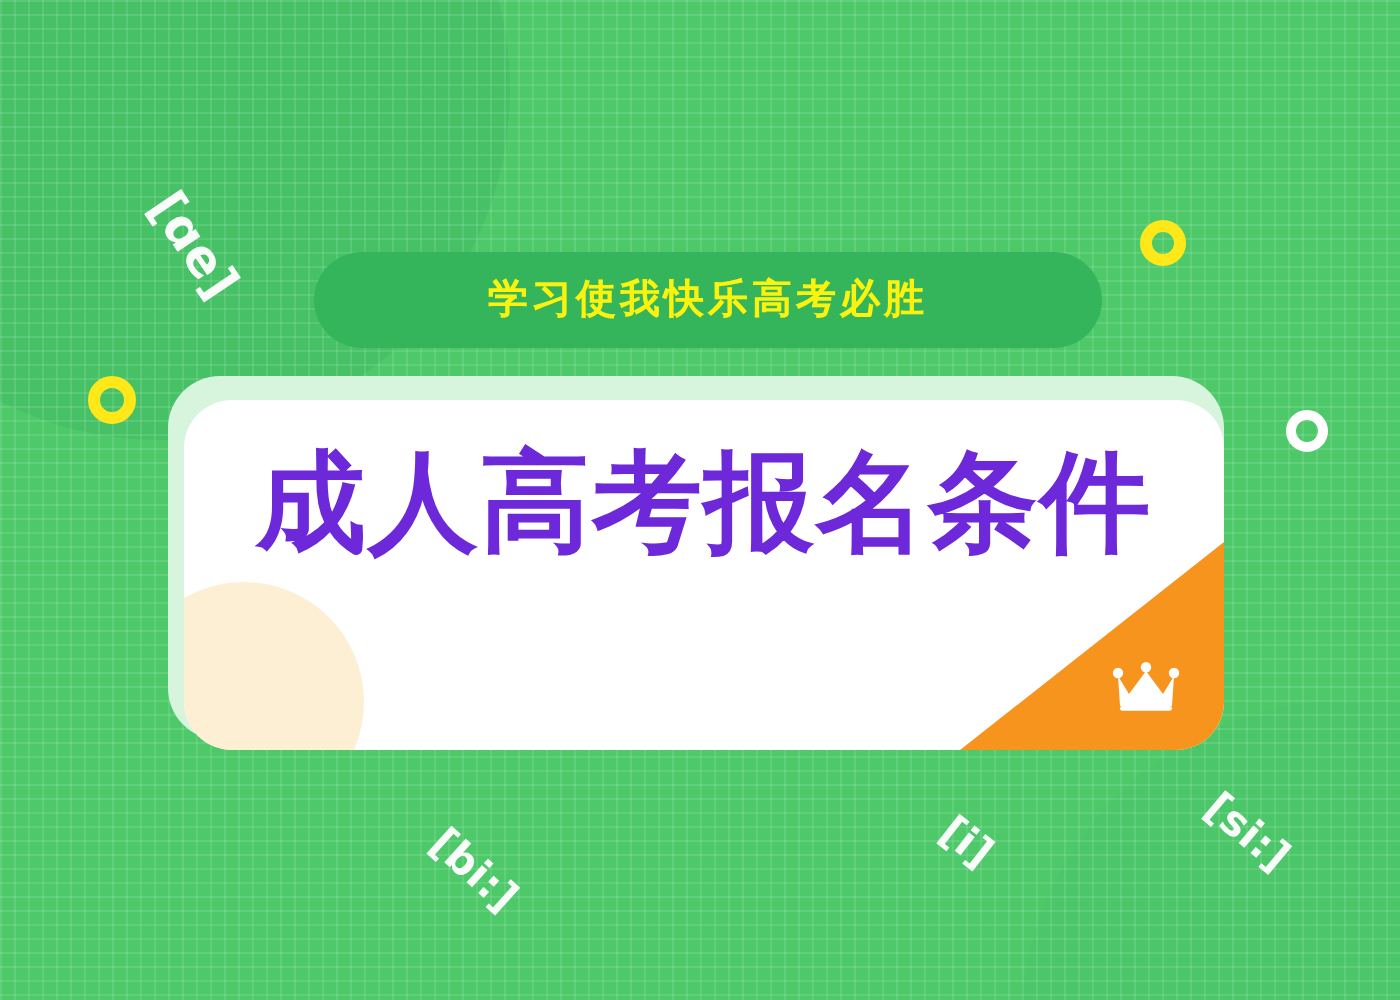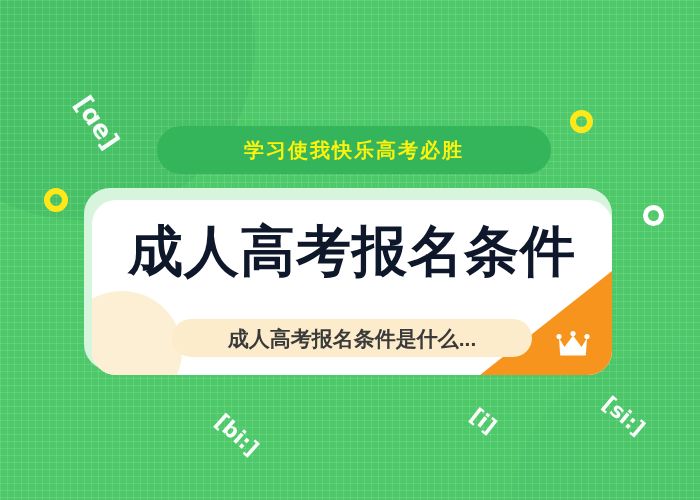--- a/index.html
+++ b/index.html
@@ -124,21 +124,21 @@
   .crown {
     position:absolute;
     right:22px; bottom:18px;
     width:34px; height:26px;
   }
 
   .card-title {
     position:absolute;
     left:0; right:0; top:24px;
     text-align:center;
-    color:#0f172a;
+    color:#6d28d9;
     font-size:55px;
     font-weight:bold;
     letter-spacing:1px;
     line-height:1;
     font-family:"Liberation Sans","DejaVu Sans",sans-serif;
     z-index:3;
   }
 
   .sub-pill {
     position:absolute;
@@ -192,18 +192,15 @@
     <svg class="crown" viewBox="0 0 34 26">
       <circle cx="3" cy="5.5" r="2.6" fill="#ffffff"></circle>
       <circle cx="17" cy="2.6" r="2.6" fill="#ffffff"></circle>
       <circle cx="31" cy="5.5" r="2.6" fill="#ffffff"></circle>
       <path d="M3 7 L8.5 16 L17 4.5 L25.5 16 L31 7 L30 22 L4 22 Z" fill="#ffffff"></path>
       <rect x="4" y="22" width="26" height="2.4" rx="1.2" fill="#ffffff"></rect>
     </svg>
 
     <div class="card-title">成人高考报名条件</div>
 
-    <div class="sub-pill">
-      <span class="sub-pill-text">成人高考报名条件是什么...</span>
-    </div>
   </div>
 
 </div>
 
 </body></html>

